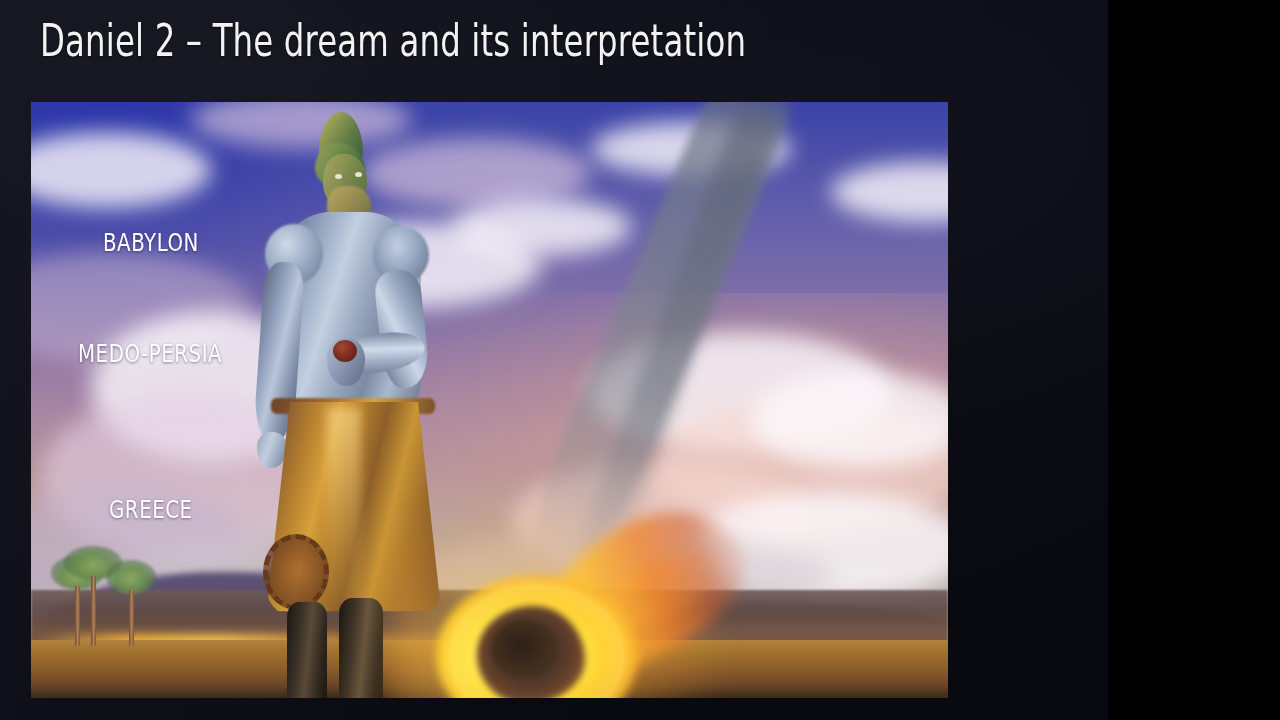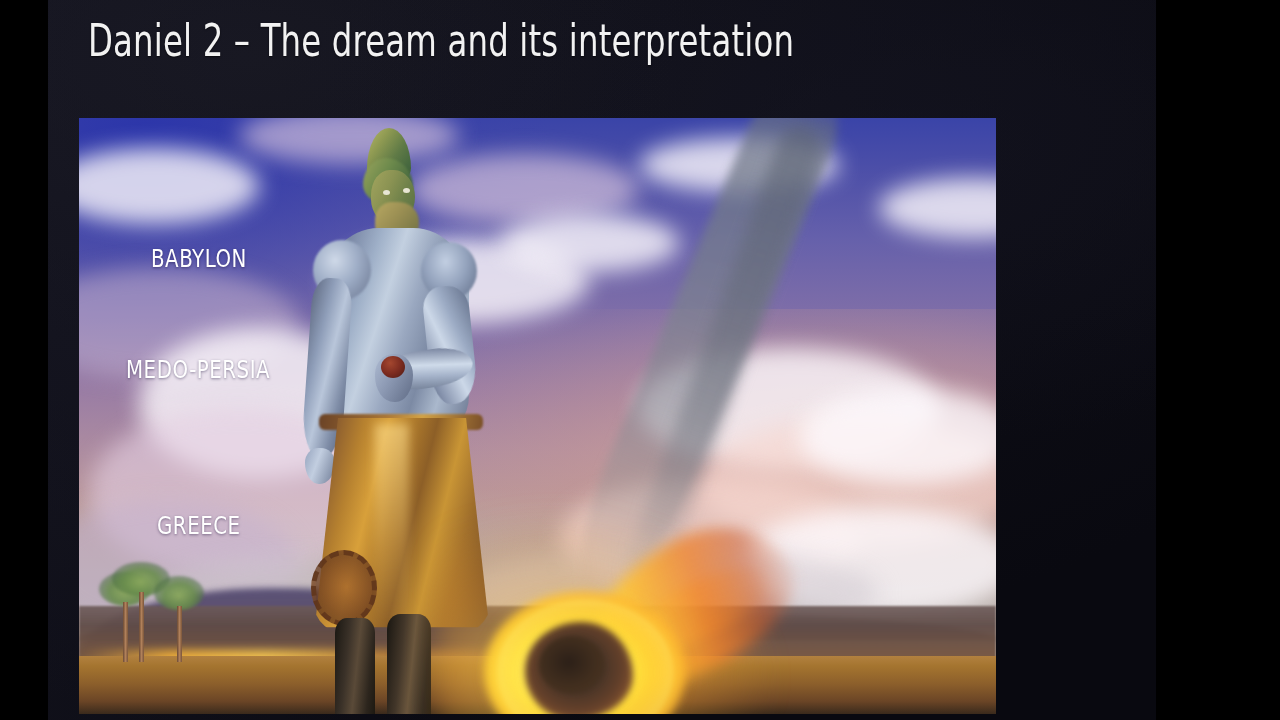--- a/index.html
+++ b/index.html
@@ -16,21 +16,20 @@
   }
 
   
   .slide {
     position: relative;
     width: 1108px;
     height: 720px;
     background:
       radial-gradient(120% 90% at 18% 8%, #16161f 0%, #0f0f18 45%, #090910 100%);
     overflow: hidden;
-    margin-left: 48px;
   }
   .slide::after{
     content:"";
     position:absolute; inset:0;
     background:
       linear-gradient(95deg, rgba(30,30,45,.35) 0%, rgba(8,8,14,0) 55%),
       radial-gradient(80% 60% at 75% 20%, rgba(22,22,36,.5), rgba(0,0,0,0) 70%);
     pointer-events:none;
   }
 
@@ -49,21 +48,21 @@
     transform-origin: left center;
     white-space: nowrap;
     z-index: 30;
     text-shadow: 0 1px 2px rgba(0,0,0,.6);
   }
 
   
   .picture {
     position: absolute;
     left: 31px;
-    top: 118px;
+    top: 102px;
     width: 917px;
     height: 596px;
     overflow: hidden;
     z-index: 10;
     background: #5a5fa8;
   }
 
   
   .sky {
     position: absolute;

